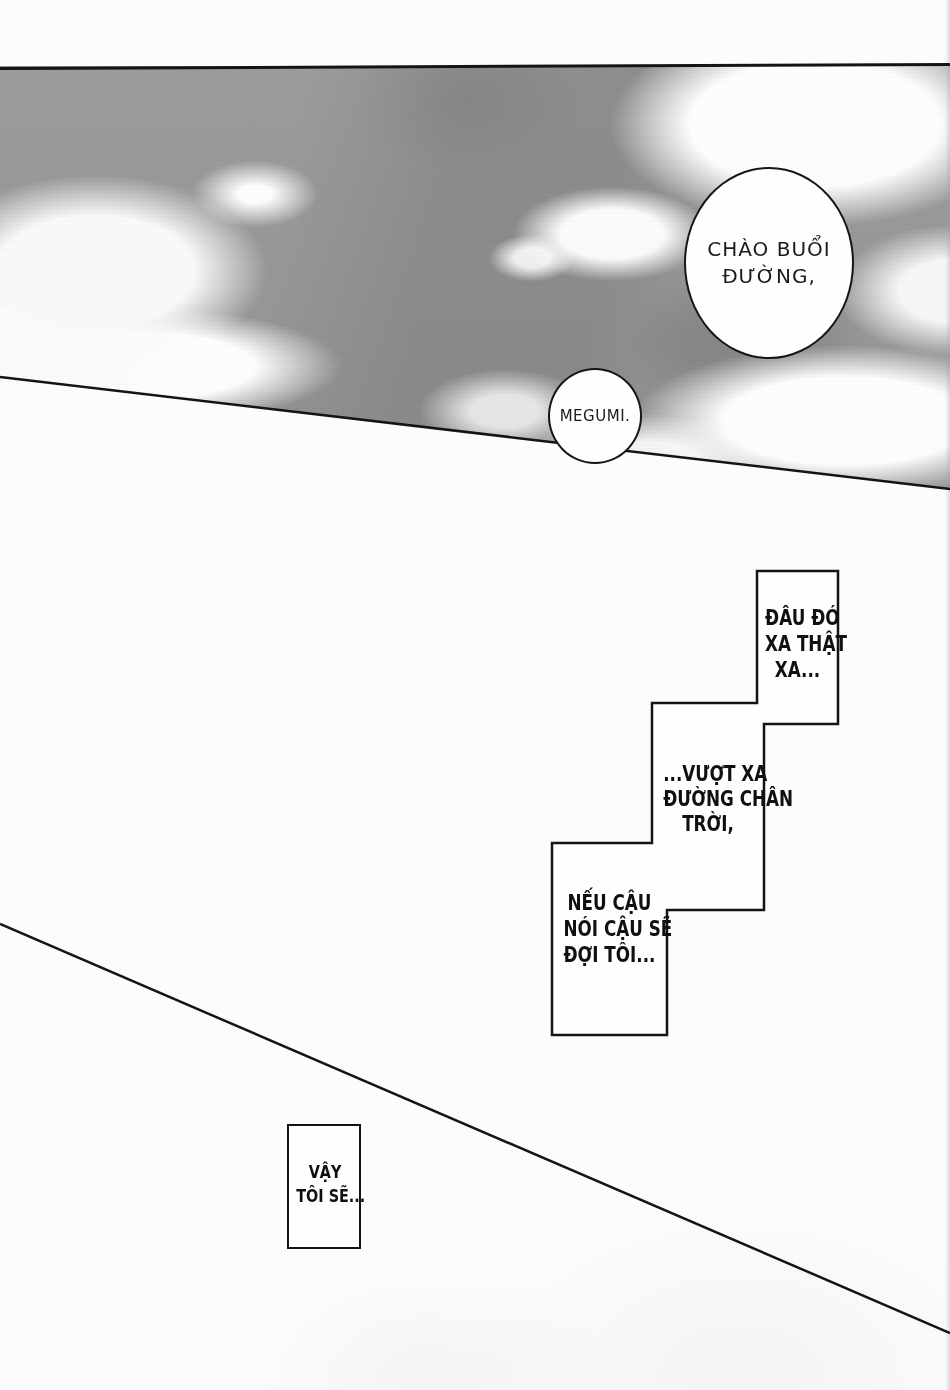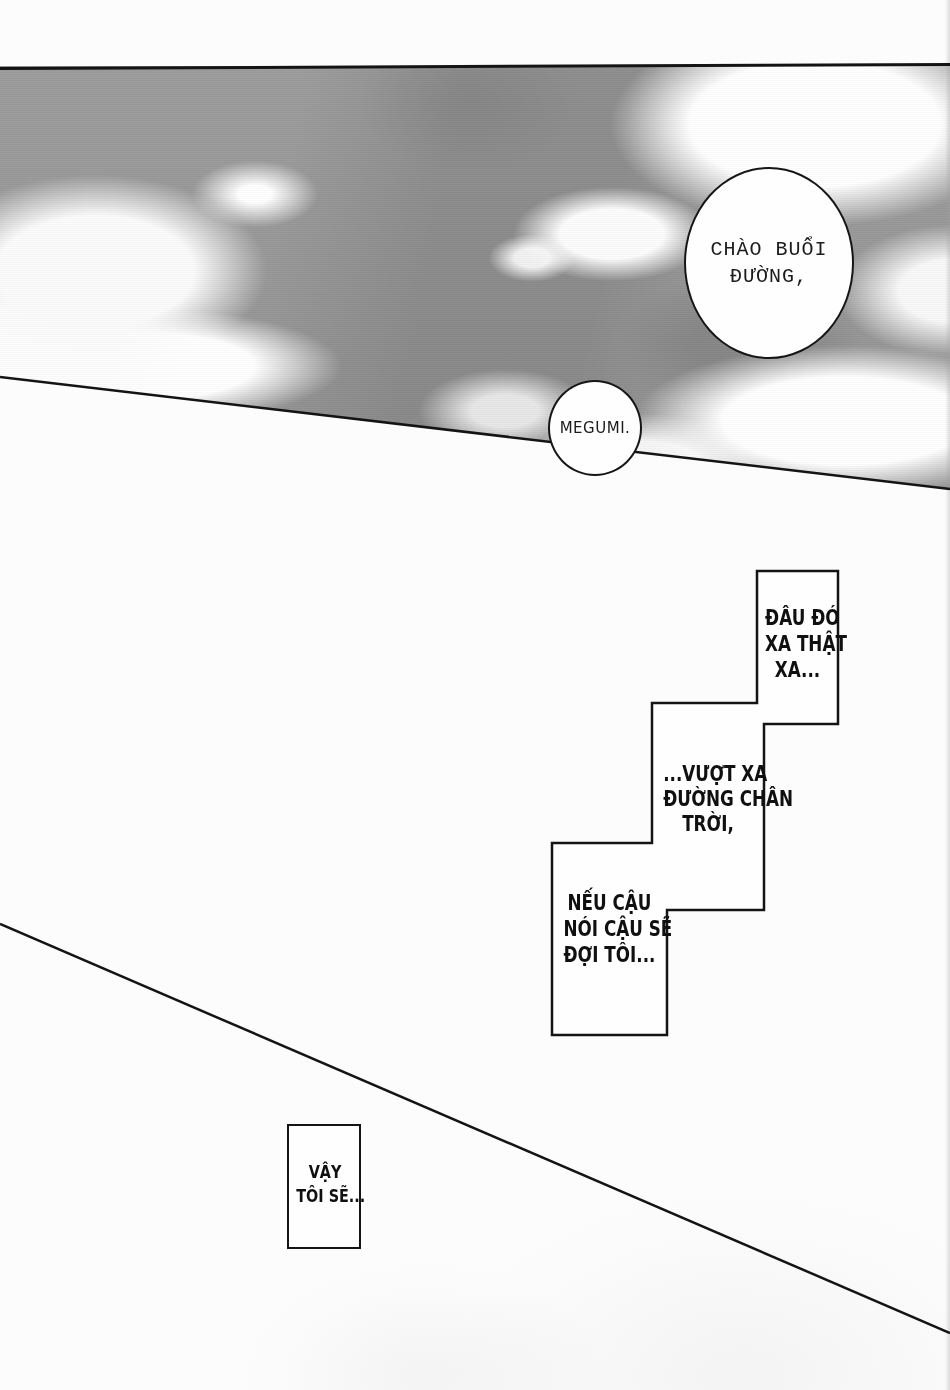--- a/index.html
+++ b/index.html
@@ -66,22 +66,22 @@
   
   .bubble{
     position:absolute;
     background:#fefefe;
     border:2.5px solid #161616;
     border-radius:50%;
     display:flex;flex-direction:column;align-items:center;justify-content:center;
     text-align:center;
   }
   .bubble-greeting{left:684px;top:167px;width:166px;height:188px;}
-  .bubble-greeting .line{font-size:20px;line-height:27px;letter-spacing:1px;color:#1b1b1b;font-family:Liberation Mono, monospace;}
-  .bubble-name{left:548px;top:380px;width:90px;height:92px;}
+  .bubble-greeting .line{font-size:20px;line-height:27px;letter-spacing:1px;color:#1b1b1b;}
+  .bubble-name{left:548px;top:368px;width:90px;height:92px;}
   .bubble-name .line{font-size:15px;line-height:18px;letter-spacing:0.5px;color:#1b1b1b;}
 
   
   .caption-text{
     position:absolute;
     text-align:center;
     font-weight:bold;
     color:#101010;
     transform:scaleX(0.8);
     transform-origin:center top;

